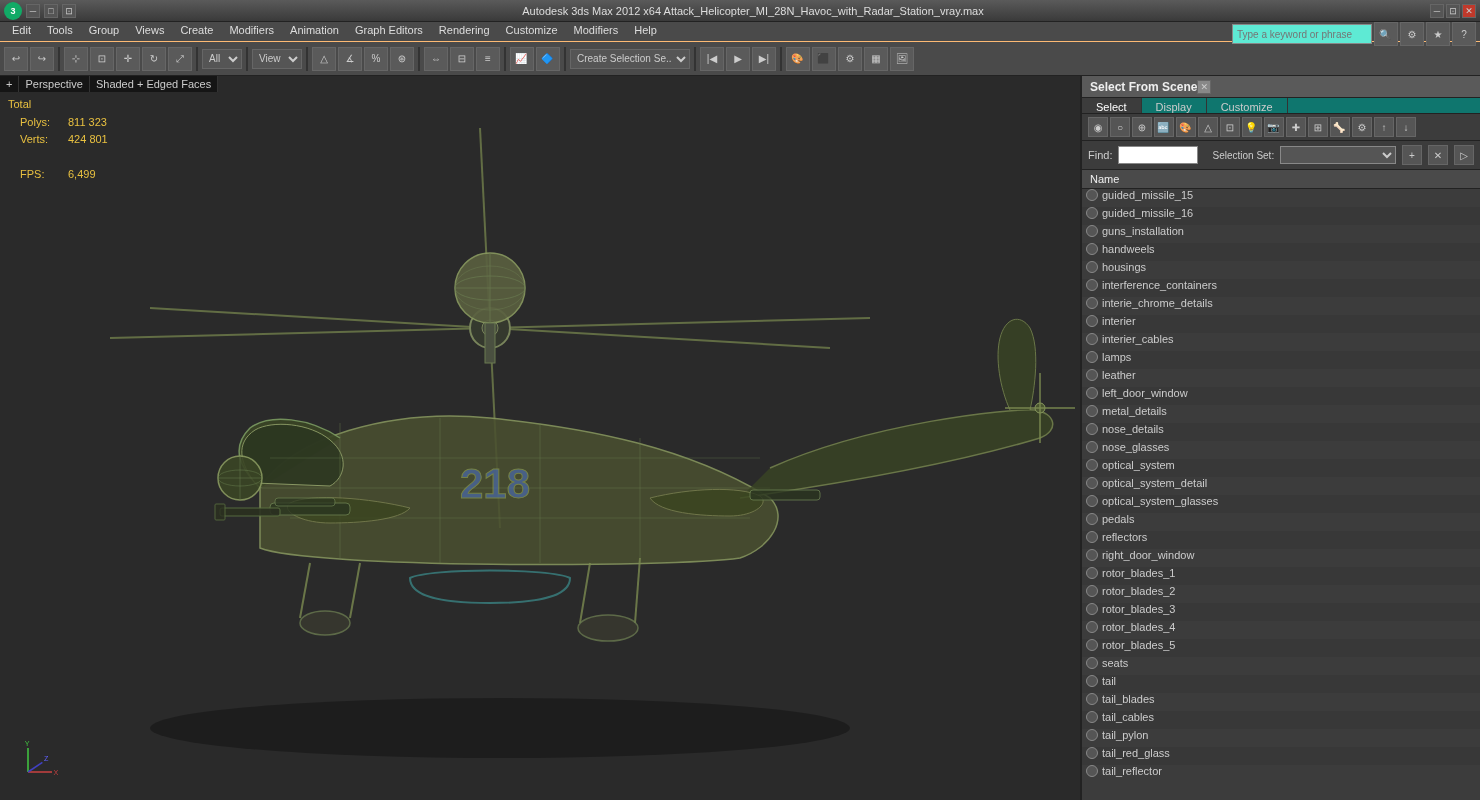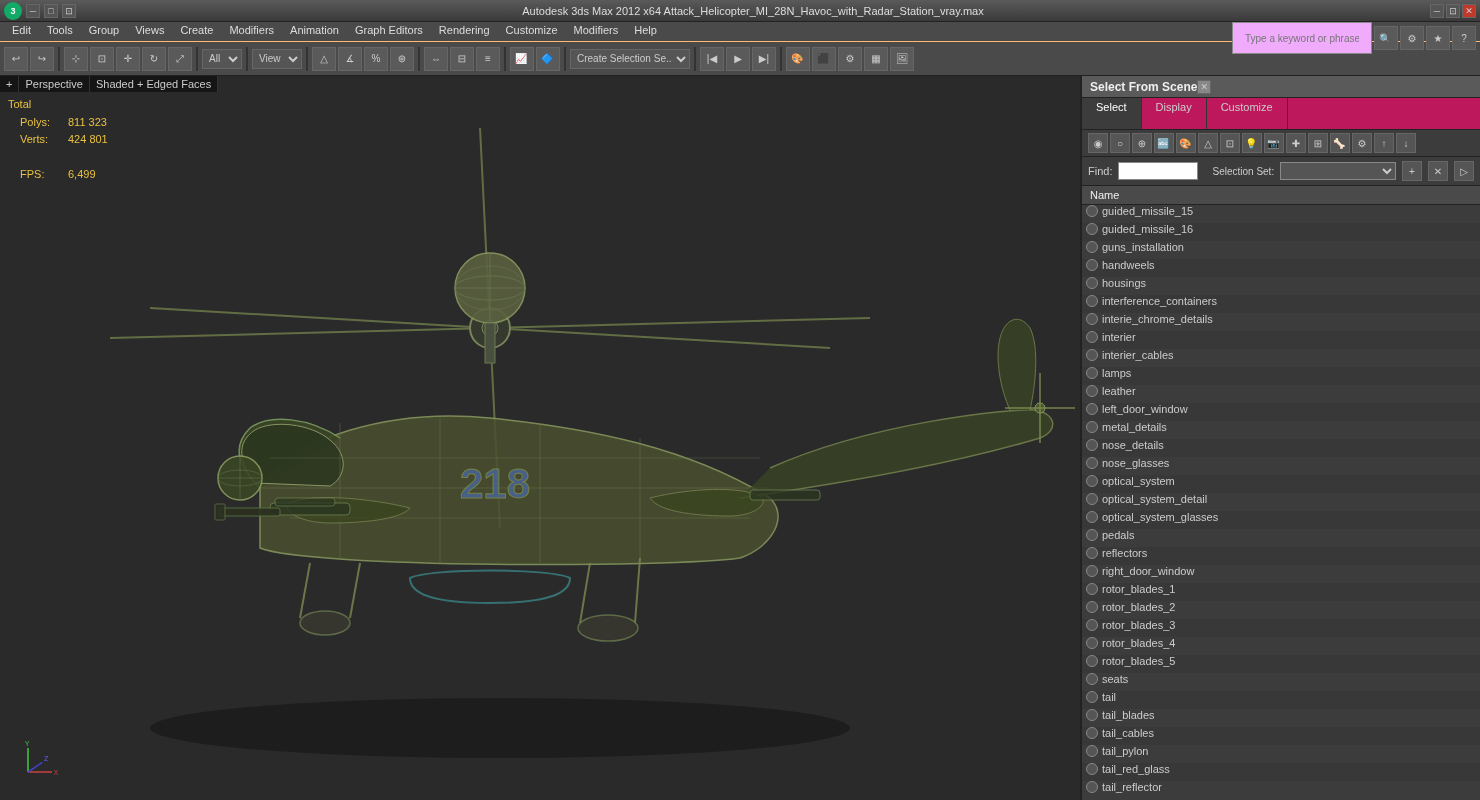--- a/index.html
+++ b/index.html
@@ -48,25 +48,25 @@
 
     
     #search-area {
       margin-left: auto;
       display: flex;
       align-items: center;
       gap: 2px;
     }
     #search-input {
       width: 140px;
-      height: 32px;
-      background: #f0abfc;
+      height: 20px;
+      background: #5eead4;
       border: 1px solid #888;
       font-size: 10px;
-      padding: 0 12px;
+      padding: 0 4px;
       color: #333;
     }
 
     
     #toolbar {
       height: 34px;
       background: #4a4a4a;
       display: flex;
       align-items: center;
       border-bottom: 1px solid #222;
@@ -171,23 +171,23 @@
     .panel-close {
       width: 14px; height: 14px;
       background: #888; border: 1px solid #666;
       display: flex; align-items: center; justify-content: center;
       font-size: 9px; cursor: pointer;
     }
 
     
     #panel-tabs {
       display: flex;
-      background: #be185d;
+      background: #0f766e;
       border-bottom: 1px solid #222;
-      height: 32px;
+      height: 16px;
     }
     .panel-tab {
       padding: 3px 14px;
       font-size: 11px;
       color: #ccc;
       cursor: pointer;
       border-right: 1px solid #333;
     }
     .panel-tab.active { background: #3c3c3c; color: #fff; }
 

